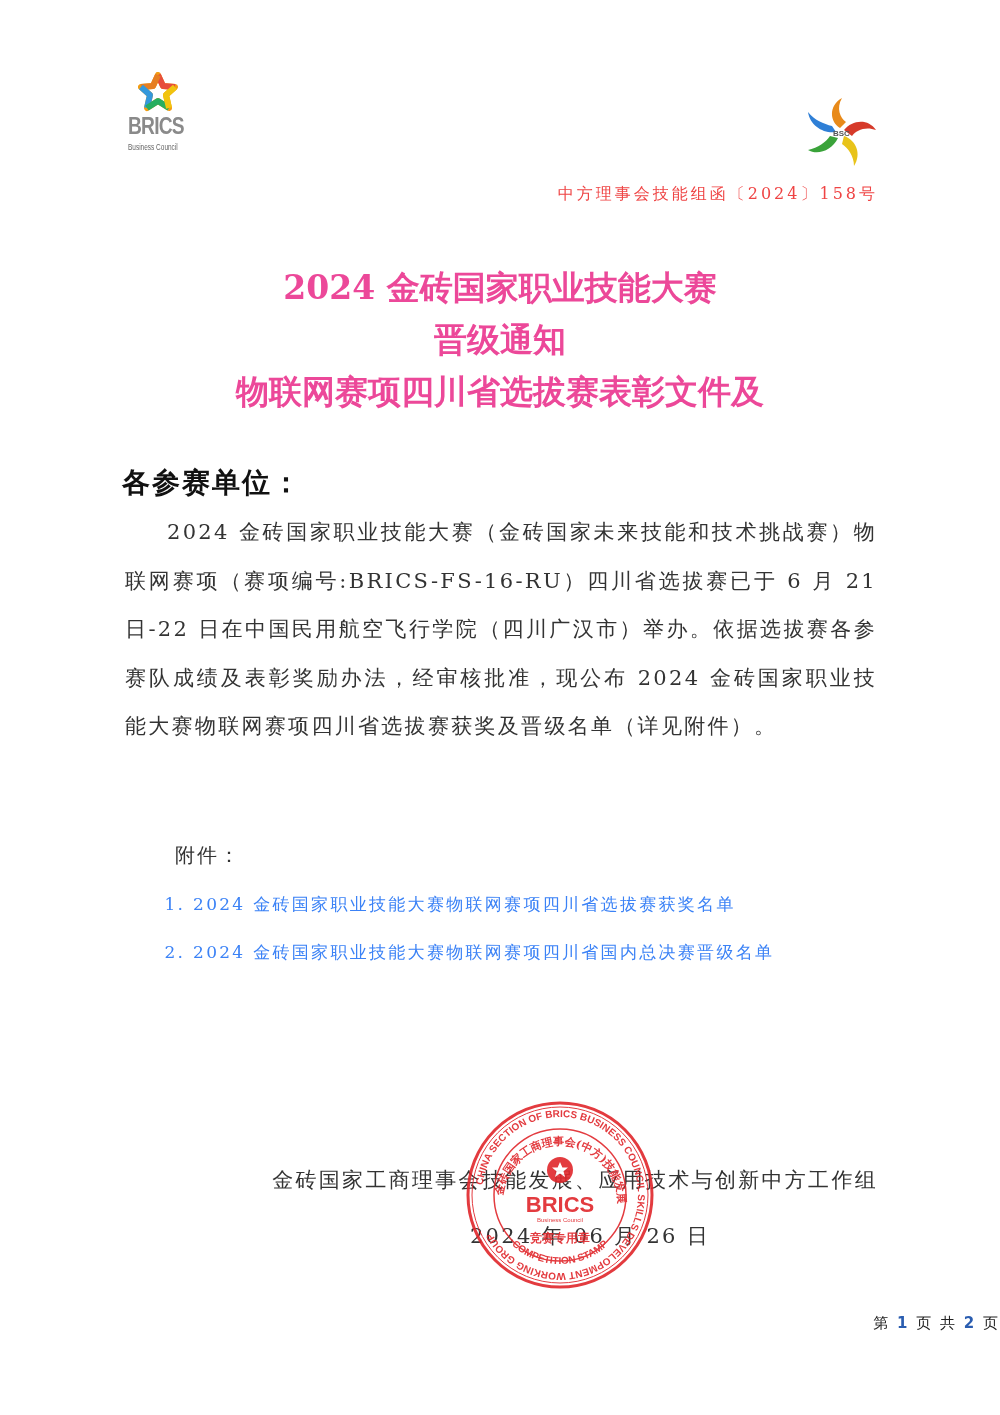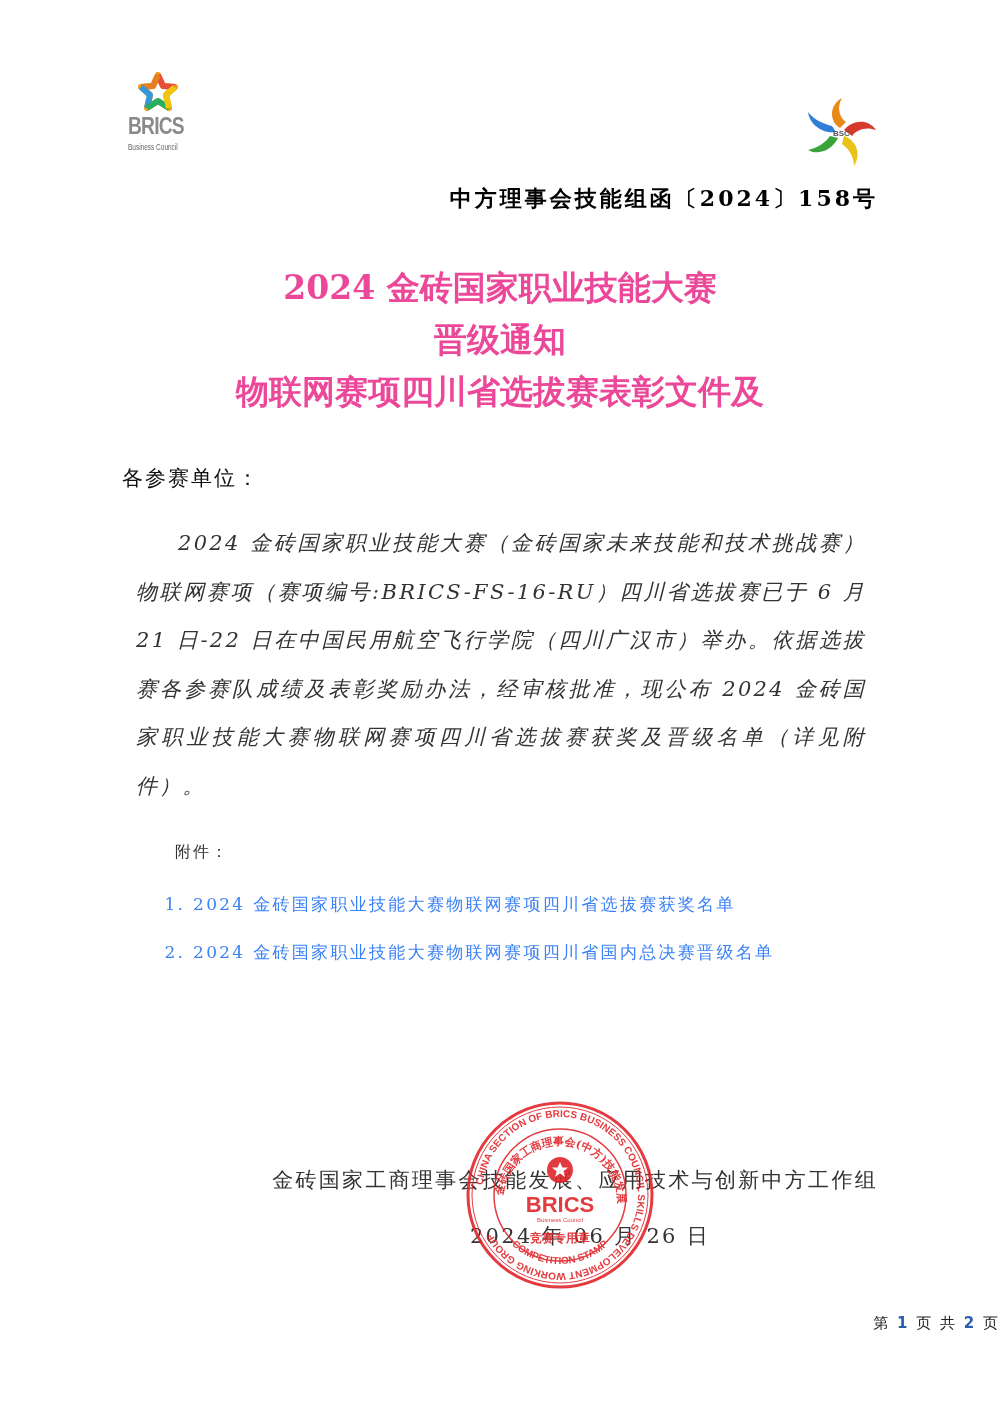--- a/index.html
+++ b/index.html
@@ -11,32 +11,32 @@
   .logo-left { left: 128px; top: 72px; width: 64px; height: 90px; }
   .logo-left .star { position: absolute; left: 10px; top: 0; width: 40px; height: 40px; }
   .logo-left .brics { position: absolute; left: 0; top: 40px; width: 64px; text-align: center;
        font-family: "Liberation Sans", sans-serif; font-weight: bold; font-size: 24px; color: #8a8a8a;
        letter-spacing: -1px; transform: scaleX(0.8); transform-origin: left; }
   .logo-left .bc { position: absolute; left: 0; top: 70px; width: 80px;
        font-family: "Liberation Sans", sans-serif; font-size: 9px; color: #666;
        transform: scaleX(0.72); transform-origin: left; white-space: nowrap; }
   .logo-right { left: 800px; top: 92px; width: 80px; height: 80px; }
 
-  .doc-number { right: 122px; top: 184px; font-size: 22px; letter-spacing: 3px; color: #000000; font-weight: bold; }
+  .doc-number { right: 122px; top: 184px; font-size: 16px; letter-spacing: 3px; color: #ef4444; }
 
   .title { left: 0; width: 1000px; top: 262px; text-align: center;
            font-family: "DejaVu Serif", serif; font-weight: bold; font-size: 33px; line-height: 52px; color: #ec4899; }
 
-  .salutation { left: 122px; top: 464px; font-size: 21px; font-weight: normal; letter-spacing: 2px; color: #111; text-align: center; }
+  .salutation { left: 122px; top: 464px; font-size: 28px; font-weight: bold; letter-spacing: 2px; color: #111; text-align: center; }
 
   .body-text { left: 122px; top: 505px; width: 758px; font-size: 21px; line-height: 48.5px;
                letter-spacing: 2.3px; color: #333; text-align: justify; }
-  .body-text p { margin: 14px; text-indent: 2em; font-style: italic; }
+  .body-text p { margin: 3px; text-indent: 2em; }
 
-  .attach-label { left: 175px; top: 842px; font-size: 16px; letter-spacing: 2px; color: #333; }
+  .attach-label { left: 175px; top: 842px; font-size: 20px; letter-spacing: 2px; color: #333; }
   .attach-list { left: 122px; top: 880px; width: 758px; font-size: 17px; line-height: 48px;
                  letter-spacing: 2.3px; color: #3b82f6; }
   .attach-list p { margin: 0 0 0 0; text-indent: 2.5em; }
 
   .signature { right: 122px; top: 1166px; font-size: 21px; letter-spacing: 2.3px; color: #333; }
   .sign-date { right: 290px; top: 1222px; font-size: 21px; letter-spacing: 2.3px; color: #333; }
 
   .stamp { left: 465px; top: 1100px; width: 190px; height: 190px; opacity: 0.9; }
 
   .page-footer { left: 0; width: 1000px; top: 1314px; text-align: right;

